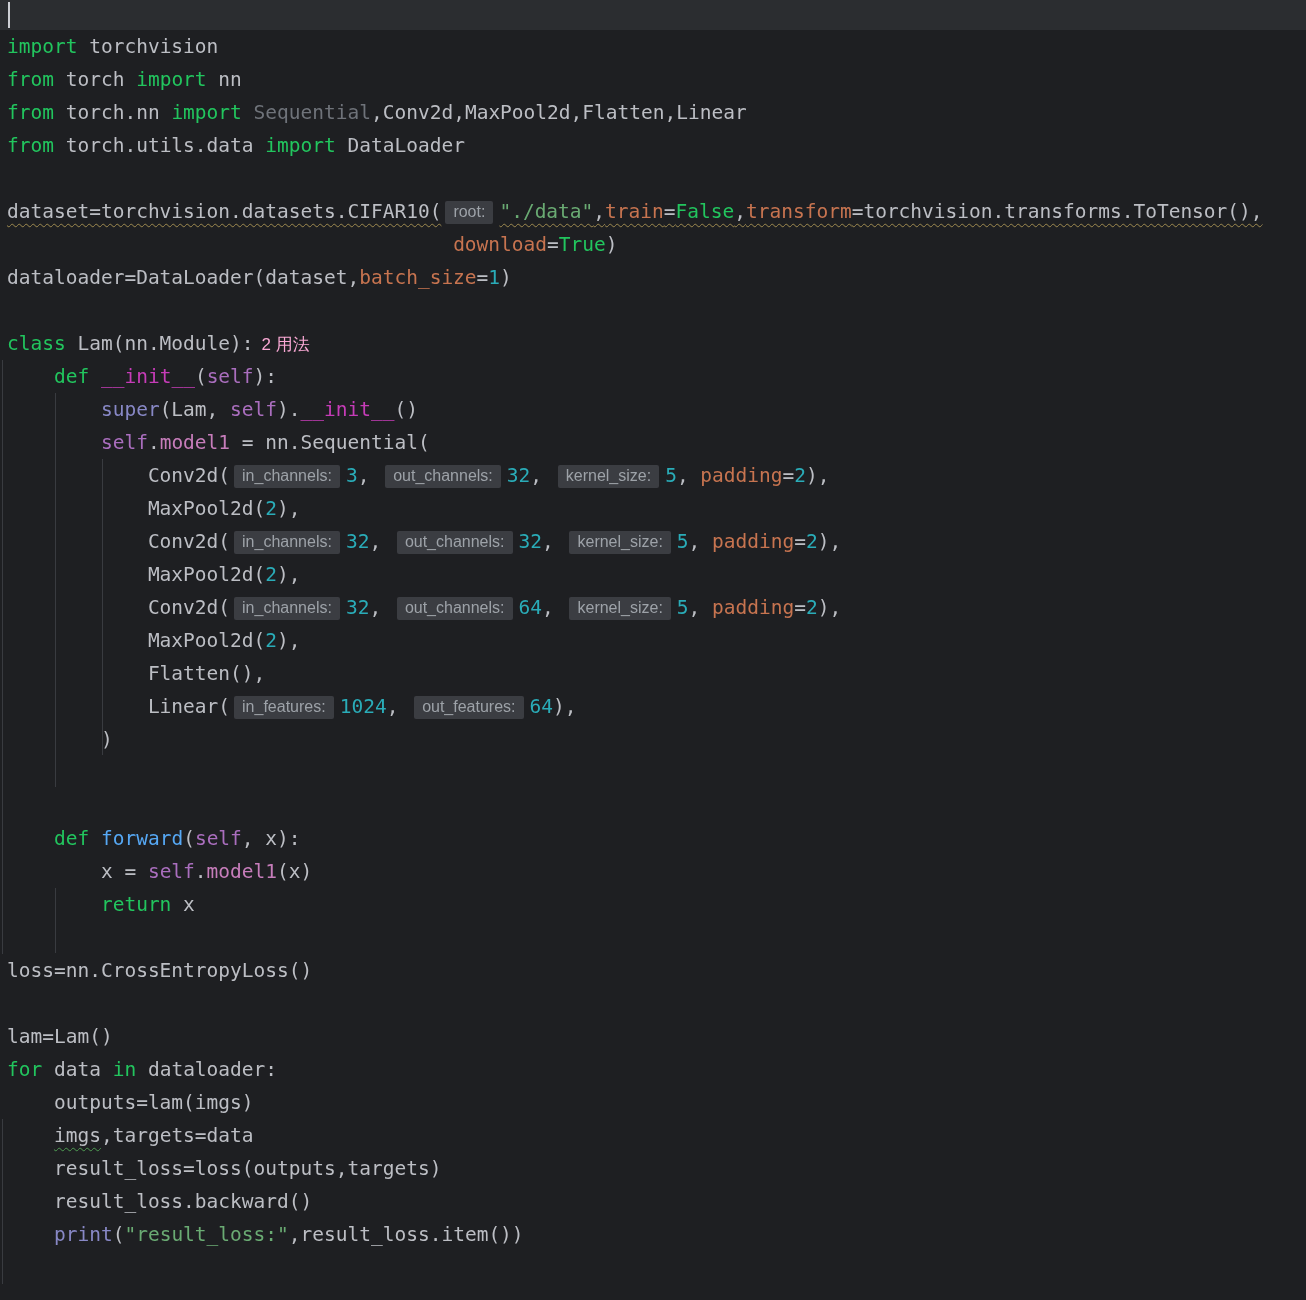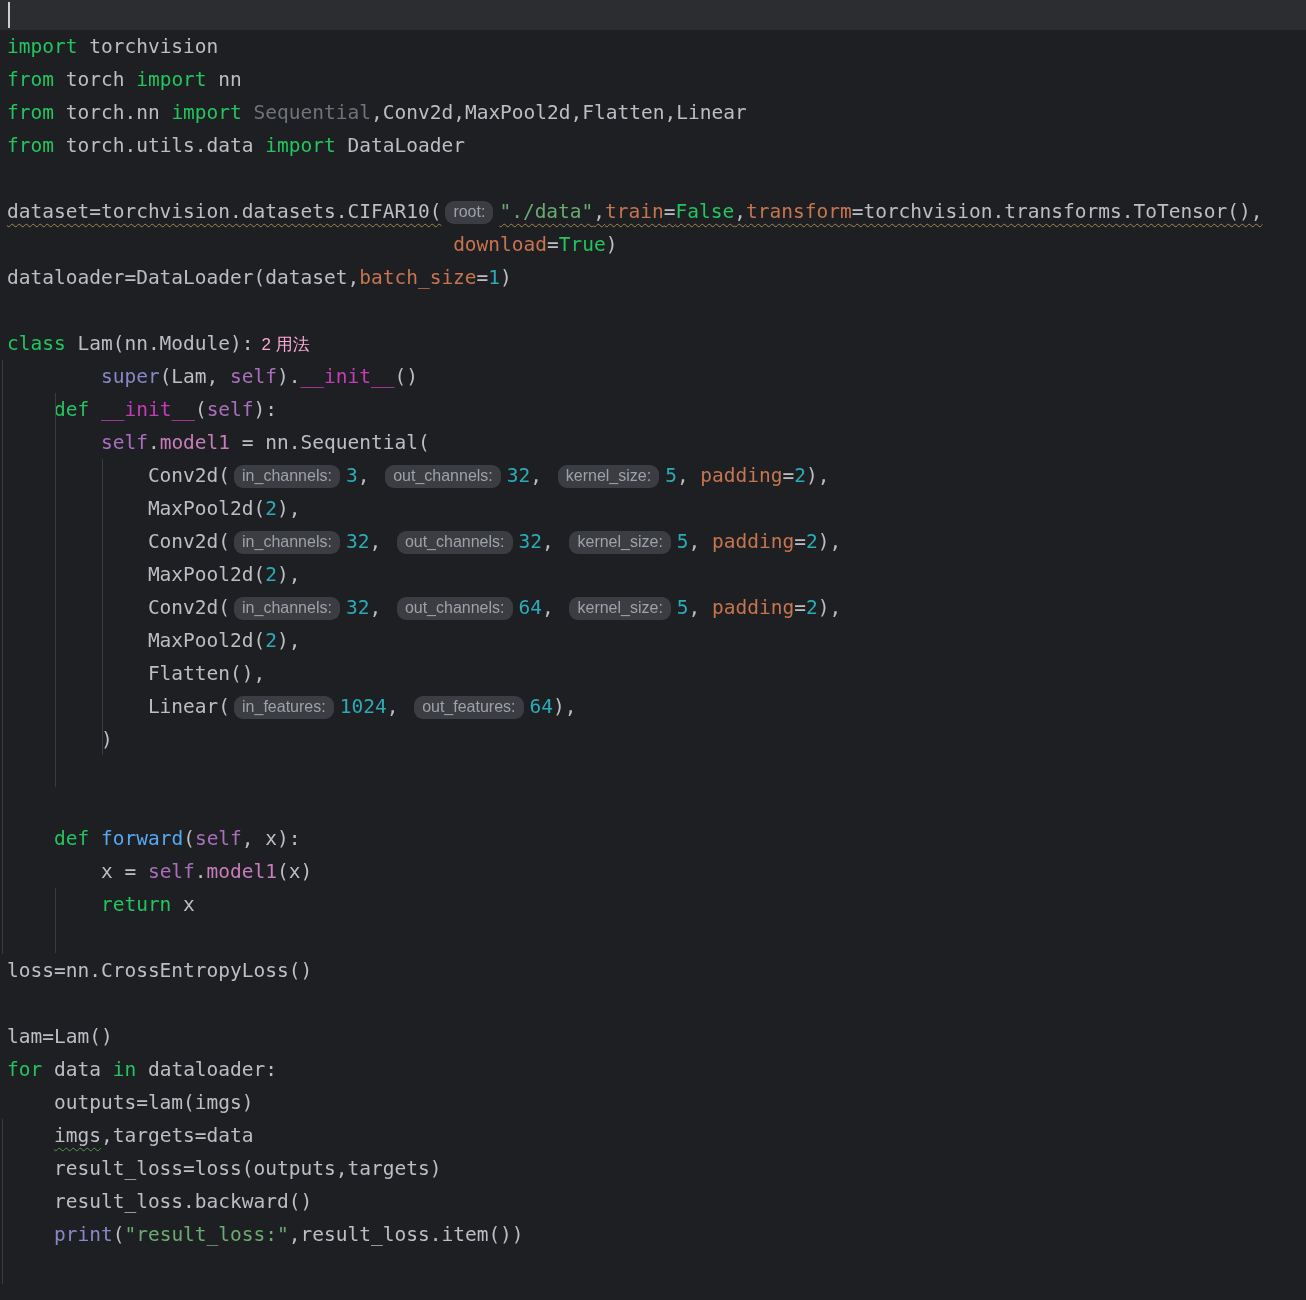--- a/index.html
+++ b/index.html
@@ -47,21 +47,21 @@
     margin-left:8px;
     white-space:pre;
   }
   .chip {
     display:inline-block;
     font-family:"Liberation Sans","DejaVu Sans",sans-serif;
     font-size:16px;
     line-height:normal;
     color:#9da2a8;
     background:#3b3d42;
-    border-radius:9px;
+    border-radius:2px;
     padding:2px 8px 3px;
     margin:0 6px 0 4px;
     position:relative; top:-1px;
     vertical-align:baseline;
   }
   .wavy-warn {
     text-decoration:underline;
     text-decoration-style:wavy;
     text-decoration-color:#9e8a50;
     text-decoration-thickness:1px;
@@ -91,22 +91,22 @@
       <div class="line"><span class="seg tok-kw">import</span><span class="seg tok-txt"> torchvision</span></div>
       <div class="line"><span class="seg tok-kw">from</span><span class="seg tok-txt"> torch </span><span class="seg tok-kw">import</span><span class="seg tok-txt"> nn</span></div>
       <div class="line"><span class="seg tok-kw">from</span><span class="seg tok-txt"> torch.nn </span><span class="seg tok-kw">import</span><span class="seg tok-txt"> </span><span class="seg tok-unused">Sequential</span><span class="seg tok-txt">,Conv2d,MaxPool2d,Flatten,Linear</span></div>
       <div class="line"><span class="seg tok-kw">from</span><span class="seg tok-txt"> torch.utils.data </span><span class="seg tok-kw">import</span><span class="seg tok-txt"> DataLoader</span></div>
       <div class="line"></div>
       <div class="line"><span class="seg tok-txt wavy-warn">dataset=torchvision.datasets.CIFAR10(</span><span class="chip">root:</span><span class="seg tok-str wavy-warn">"./data"</span><span class="seg tok-txt wavy-warn">,</span><span class="seg tok-kwarg wavy-warn">train</span><span class="seg tok-txt wavy-warn">=</span><span class="seg tok-kw wavy-warn">False</span><span class="seg tok-txt wavy-warn">,</span><span class="seg tok-kwarg wavy-warn">transform</span><span class="seg tok-txt wavy-warn">=torchvision.transforms.ToTensor(),</span></div>
       <div class="line"><span class="seg tok-txt">                                      </span><span class="seg tok-kwarg">download</span><span class="seg tok-txt">=</span><span class="seg tok-kw">True</span><span class="seg tok-txt">)</span></div>
       <div class="line"><span class="seg tok-txt">dataloader=DataLoader(dataset,</span><span class="seg tok-kwarg">batch_size</span><span class="seg tok-txt">=</span><span class="seg tok-num">1</span><span class="seg tok-txt">)</span></div>
       <div class="line"></div>
       <div class="line"><span class="seg tok-kw">class</span><span class="seg tok-txt"> Lam(nn.Module):</span><span class="seg tok-usage">2 用法</span></div>
+      <div class="line"><span class="seg tok-txt">    </span><span class="seg tok-kw">def</span><span class="seg tok-txt"> </span><span class="seg tok-magic">__init__</span><span class="seg tok-txt">(</span><span class="seg tok-self">self</span><span class="seg tok-txt">):</span></div>
       <div class="line"><span class="seg tok-txt">        </span><span class="seg tok-builtin">super</span><span class="seg tok-txt">(Lam, </span><span class="seg tok-self">self</span><span class="seg tok-txt">).</span><span class="seg tok-magic">__init__</span><span class="seg tok-txt">()</span></div>
-      <div class="line"><span class="seg tok-txt">    </span><span class="seg tok-kw">def</span><span class="seg tok-txt"> </span><span class="seg tok-magic">__init__</span><span class="seg tok-txt">(</span><span class="seg tok-self">self</span><span class="seg tok-txt">):</span></div>
       <div class="line"><span class="seg tok-txt">        </span><span class="seg tok-self">self</span><span class="seg tok-txt">.</span><span class="seg tok-attr">model1</span><span class="seg tok-txt"> = nn.Sequential(</span></div>
       <div class="line"><span class="seg tok-txt">            Conv2d(</span><span class="chip">in_channels:</span><span class="seg tok-num">3</span><span class="seg tok-txt">, </span><span class="chip">out_channels:</span><span class="seg tok-num">32</span><span class="seg tok-txt">, </span><span class="chip">kernel_size:</span><span class="seg tok-num">5</span><span class="seg tok-txt">, </span><span class="seg tok-kwarg">padding</span><span class="seg tok-txt">=</span><span class="seg tok-num">2</span><span class="seg tok-txt">),</span></div>
       <div class="line"><span class="seg tok-txt">            MaxPool2d(</span><span class="seg tok-num">2</span><span class="seg tok-txt">),</span></div>
       <div class="line"><span class="seg tok-txt">            Conv2d(</span><span class="chip">in_channels:</span><span class="seg tok-num">32</span><span class="seg tok-txt">, </span><span class="chip">out_channels:</span><span class="seg tok-num">32</span><span class="seg tok-txt">, </span><span class="chip">kernel_size:</span><span class="seg tok-num">5</span><span class="seg tok-txt">, </span><span class="seg tok-kwarg">padding</span><span class="seg tok-txt">=</span><span class="seg tok-num">2</span><span class="seg tok-txt">),</span></div>
       <div class="line"><span class="seg tok-txt">            MaxPool2d(</span><span class="seg tok-num">2</span><span class="seg tok-txt">),</span></div>
       <div class="line"><span class="seg tok-txt">            Conv2d(</span><span class="chip">in_channels:</span><span class="seg tok-num">32</span><span class="seg tok-txt">, </span><span class="chip">out_channels:</span><span class="seg tok-num">64</span><span class="seg tok-txt">, </span><span class="chip">kernel_size:</span><span class="seg tok-num">5</span><span class="seg tok-txt">, </span><span class="seg tok-kwarg">padding</span><span class="seg tok-txt">=</span><span class="seg tok-num">2</span><span class="seg tok-txt">),</span></div>
       <div class="line"><span class="seg tok-txt">            MaxPool2d(</span><span class="seg tok-num">2</span><span class="seg tok-txt">),</span></div>
       <div class="line"><span class="seg tok-txt">            Flatten(),</span></div>
       <div class="line"><span class="seg tok-txt">            Linear(</span><span class="chip">in_features:</span><span class="seg tok-num">1024</span><span class="seg tok-txt">, </span><span class="chip">out_features:</span><span class="seg tok-num">64</span><span class="seg tok-txt">),</span></div>
       <div class="line"><span class="seg tok-txt">        )</span></div>

